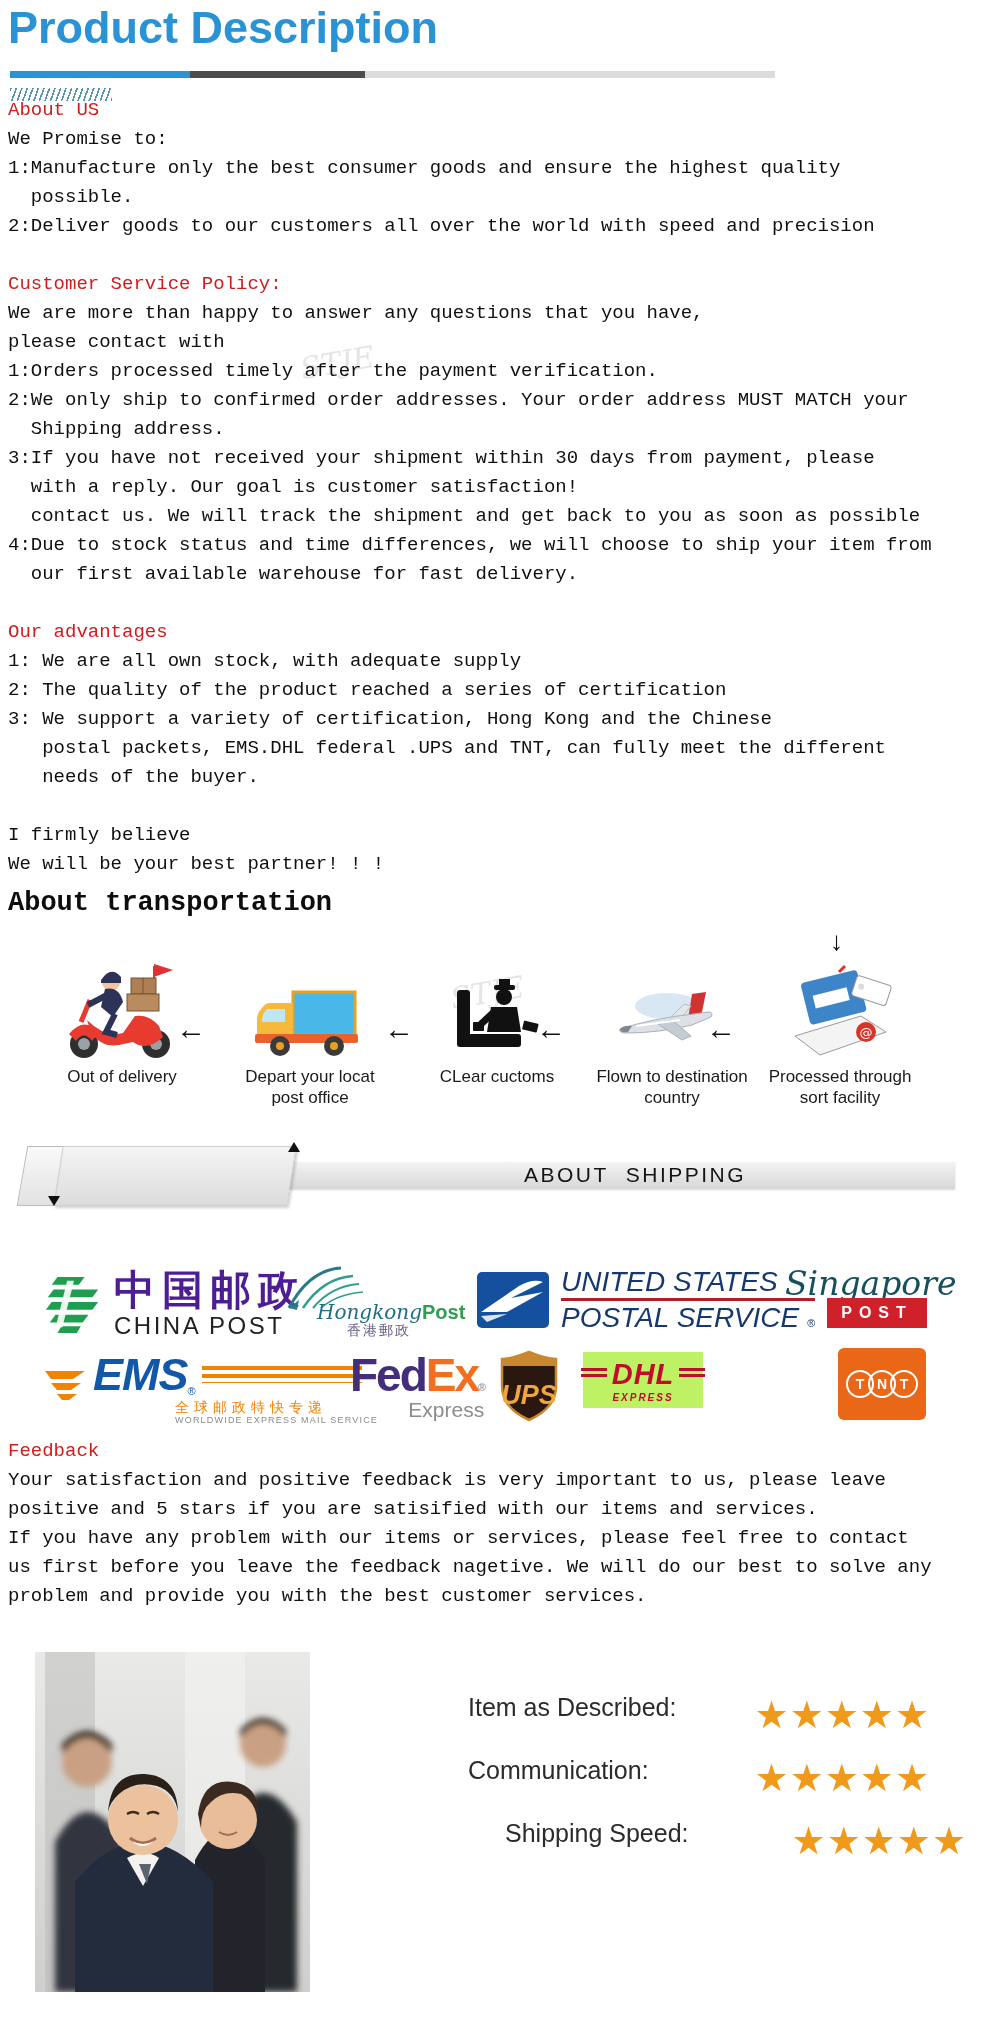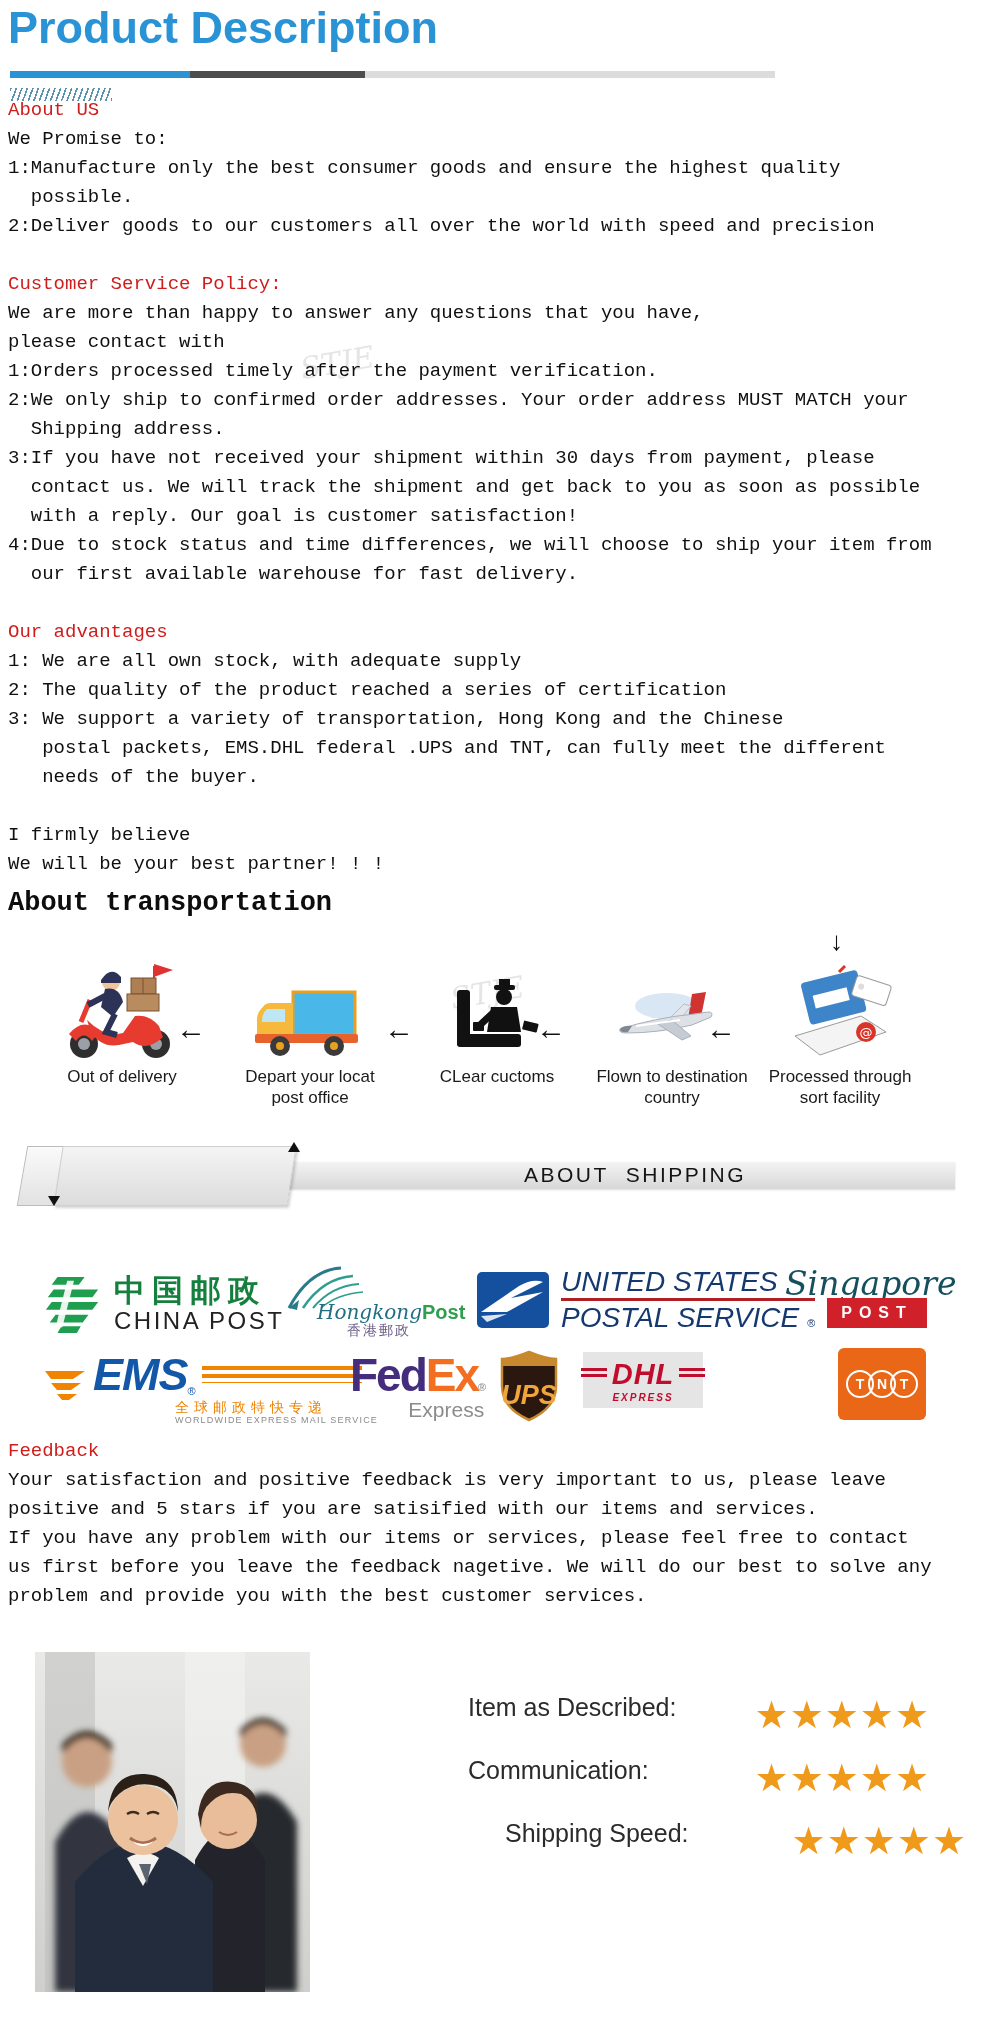--- a/index.html
+++ b/index.html
@@ -42,22 +42,22 @@
       border-left:6px solid transparent;border-right:6px solid transparent;
       border-bottom:10px solid #111;}
   .banner .tip-bl{position:absolute;left:48px;top:56px;width:0;height:0;
       border-left:6px solid transparent;border-right:6px solid transparent;
       border-top:10px solid #111;}
   .banner .txt{position:absolute;left:500px;top:23px;width:270px;text-align:center;
       font-size:21px;letter-spacing:2.5px;word-spacing:9px;color:#141414;}
   
   .logo{position:absolute;display:flex;align-items:center;}
   .cp-txt{margin-left:10px;line-height:1;}
-  .cp-cjk{font-family:"DejaVu Sans",sans-serif;font-size:31px;font-weight:bold;
-      color:#15803d;letter-spacing:7px;white-space:nowrap;}
+  .cp-cjk{font-family:"DejaVu Sans",sans-serif;font-size:41px;font-weight:bold;
+      color:#4c1d95;letter-spacing:7px;white-space:nowrap;text-align:right;}
   .cp-latin{font-size:24px;color:#222;letter-spacing:2.5px;margin-top:3px;}
   .hk-wrap{position:relative;width:150px;height:80px;}
   .hk-swoosh{position:absolute;left:0;top:0;}
   .hk-name{position:absolute;left:34px;top:38px;white-space:nowrap;}
   .hk-script{font-family:"DejaVu Serif",serif;font-style:italic;font-size:20px;color:#1f6f82;}
   .hk-bold{font-weight:bold;font-size:20px;color:#2f9e4f;}
   .hk-cjk{position:absolute;left:64px;top:60px;font-family:Liberation Mono, monospace;
       font-size:14px;color:#6b5f85;letter-spacing:2px;}
   .usps-txt{margin-left:12px;font-style:italic;font-weight:normal;color:#15386f;line-height:1;}
   .usps-l1{font-size:28px;letter-spacing:0px;border-bottom:3px solid #b01f24;
@@ -82,21 +82,21 @@
   .ems-sub{font-size:9px;color:#8a8a8a;letter-spacing:1.2px;margin:2px 0 0 86px;}
   .fedex-wrap{position:relative;line-height:1;}
   .fedex-main{font-size:46px;font-weight:bold;letter-spacing:-2px;}
   .fedex-p1{color:#452d7e;}
   .fedex-p2{color:#f26f21;}
   .fedex-reg{font-size:11px;color:#999;}
   .fedex-sub{font-size:21px;color:#8c8c8c;text-align:right;margin-top:1px;}
   .ups-shield{position:relative;width:62px;height:72px;}
   .ups-name{position:absolute;left:0;top:30px;width:100%;text-align:center;
       font-size:27px;font-weight:bold;font-style:italic;color:#f0a63c;letter-spacing:0px;}
-  .dhl-box{width:120px;height:56px;background:#e5e5e5;display:flex;flex-direction:column;
+  .dhl-box{width:120px;height:56px;background:#bef264;display:flex;flex-direction:column;
       align-items:center;justify-content:center;}
   .dhl-row{display:flex;align-items:center;}
   .dhl-stripes{width:26px;height:13px;
       background:repeating-linear-gradient(#c00c2d 0 3px,transparent 3px 6.5px);}
   .dhl-name{font-size:29px;font-weight:bold;font-style:italic;color:#c00c2d;
       letter-spacing:1px;margin:0 5px;}
   .dhl-sub{font-size:10px;font-style:italic;font-weight:bold;color:#c00c2d;
       letter-spacing:2px;margin-top:1px;}
   .tnt-box{width:88px;height:72px;background:#e96717;border-radius:6px;
       display:flex;align-items:center;justify-content:center;}
@@ -133,29 +133,29 @@
     <div class="ln">  possible.</div>
     <div class="ln">2:Deliver goods to our customers all over the world with speed and precision</div>
     <div class="ln"></div>
     <div class="ln red">Customer Service Policy:</div>
     <div class="ln">We are more than happy to answer any questions that you have,</div>
     <div class="ln">please contact with</div>
     <div class="ln">1:Orders processed timely after the payment verification.</div>
     <div class="ln">2:We only ship to confirmed order addresses. Your order address MUST MATCH your</div>
     <div class="ln">  Shipping address.</div>
     <div class="ln">3:If you have not received your shipment within 30 days from payment, please</div>
+    <div class="ln">  with a reply. Our goal is customer satisfaction!</div>
     <div class="ln">  contact us. We will track the shipment and get back to you as soon as possible</div>
-    <div class="ln">  with a reply. Our goal is customer satisfaction!</div>
     <div class="ln">4:Due to stock status and time differences, we will choose to ship your item from</div>
     <div class="ln">  our first available warehouse for fast delivery.</div>
     <div class="ln"></div>
     <div class="ln red">Our advantages</div>
     <div class="ln">1: We are all own stock, with adequate supply</div>
     <div class="ln">2: The quality of the product reached a series of certification</div>
-    <div class="ln">3: We support a variety of transportation, Hong Kong and the Chinese</div>
+    <div class="ln">3: We support a variety of certification, Hong Kong and the Chinese</div>
     <div class="ln">   postal packets, EMS.DHL federal .UPS and TNT, can fully meet the different</div>
     <div class="ln">   needs of the buyer.</div>
     <div class="ln"></div>
     <div class="ln">I firmly believe</div>
     <div class="ln">We will be your best partner! ! !</div>
   </div>
 
   <div class="trans-heading">About transportation</div>
 
   <div class="step" style="left:40px;top:956px;">

